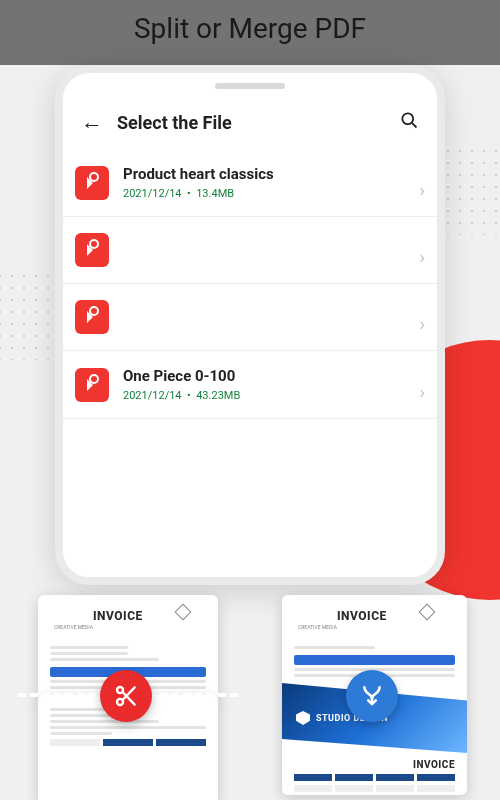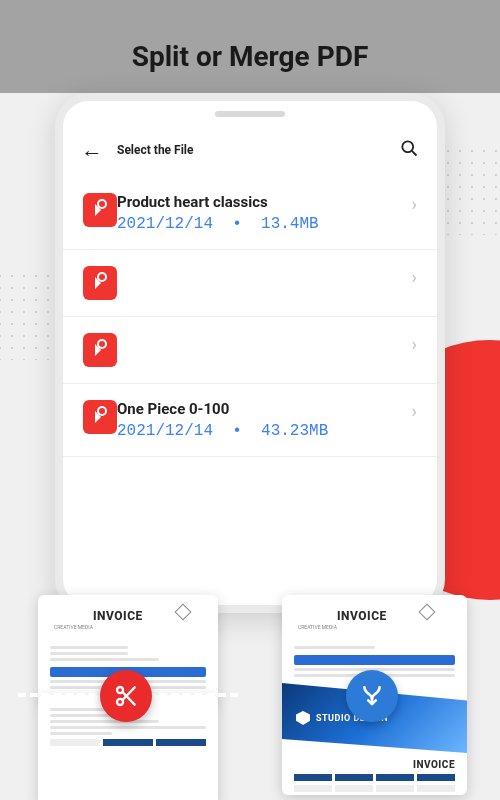--- a/index.html
+++ b/index.html
@@ -7,24 +7,24 @@
     width: 500px;
     height: 800px;
     font-family: -apple-system, BlinkMacSystemFont, "Segoe UI", Roboto, Arial, sans-serif;
     background: #f0f0f0;
     overflow: hidden;
     position: relative;
   }
   .page-title {
     text-align: center;
     font-size: 28px;
-    font-weight: 700;
+    font-weight: 400;
     color: #1a1a1a;
-    padding: 40px 0 20px;
-    background: #a3a3a3;
+    padding: 12px 0 20px;
+    background: #737373;
   }
   .dots {
     position: absolute;
     width: 110px;
     height: 90px;
     background-image: radial-gradient(#c9c9c9 1.2px, transparent 1.2px);
     background-size: 12px 12px;
     opacity: 0.85;
     z-index: 0;
   }
@@ -65,36 +65,37 @@
     align-items: center;
     padding: 10px 18px 14px;
     gap: 14px;
   }
   .back-arrow {
     font-size: 22px;
     color: #222;
     cursor: pointer;
   }
   .header-title {
-    font-size: 12px;
+    font-size: 18px;
     font-weight: 700;
     color: #222;
     flex: 1;
   }
   .search-icon {
     width: 20px;
     height: 20px;
     cursor: pointer;
   }
   .file-list { background: #fff; }
   .file-item {
     display: flex;
-    align-items: flex-start;
-    padding: 16px 20px;
+    align-items: flex-end;
+    padding: 16px 12px;
     border-bottom: 1px solid #eee;
+    gap: 14px;
     cursor: pointer;
   }
   .file-icon {
     width: 34px;
     height: 34px;
     background: #f0342f;
     border-radius: 6px;
     position: relative;
     flex-shrink: 0;
   }
@@ -117,23 +118,22 @@
     top: 6px;
   }
   .file-text { flex: 1; min-width: 0; }
   .file-name {
     font-size: 15px;
     font-weight: 700;
     color: #222;
     margin-bottom: 4px;
   }
   .file-meta {
-    font-size: 16px;
-    color: #3b82f6;
-    font-family: Liberation Mono, monospace;
+    font-size: 11px;
+    color: #15803d;
   }
   .chevron {
     color: #c4c4c4;
     font-size: 18px;
   }
   .preview-row {
     position: absolute;
     bottom: 0;
     left: 0;
     right: 0;

